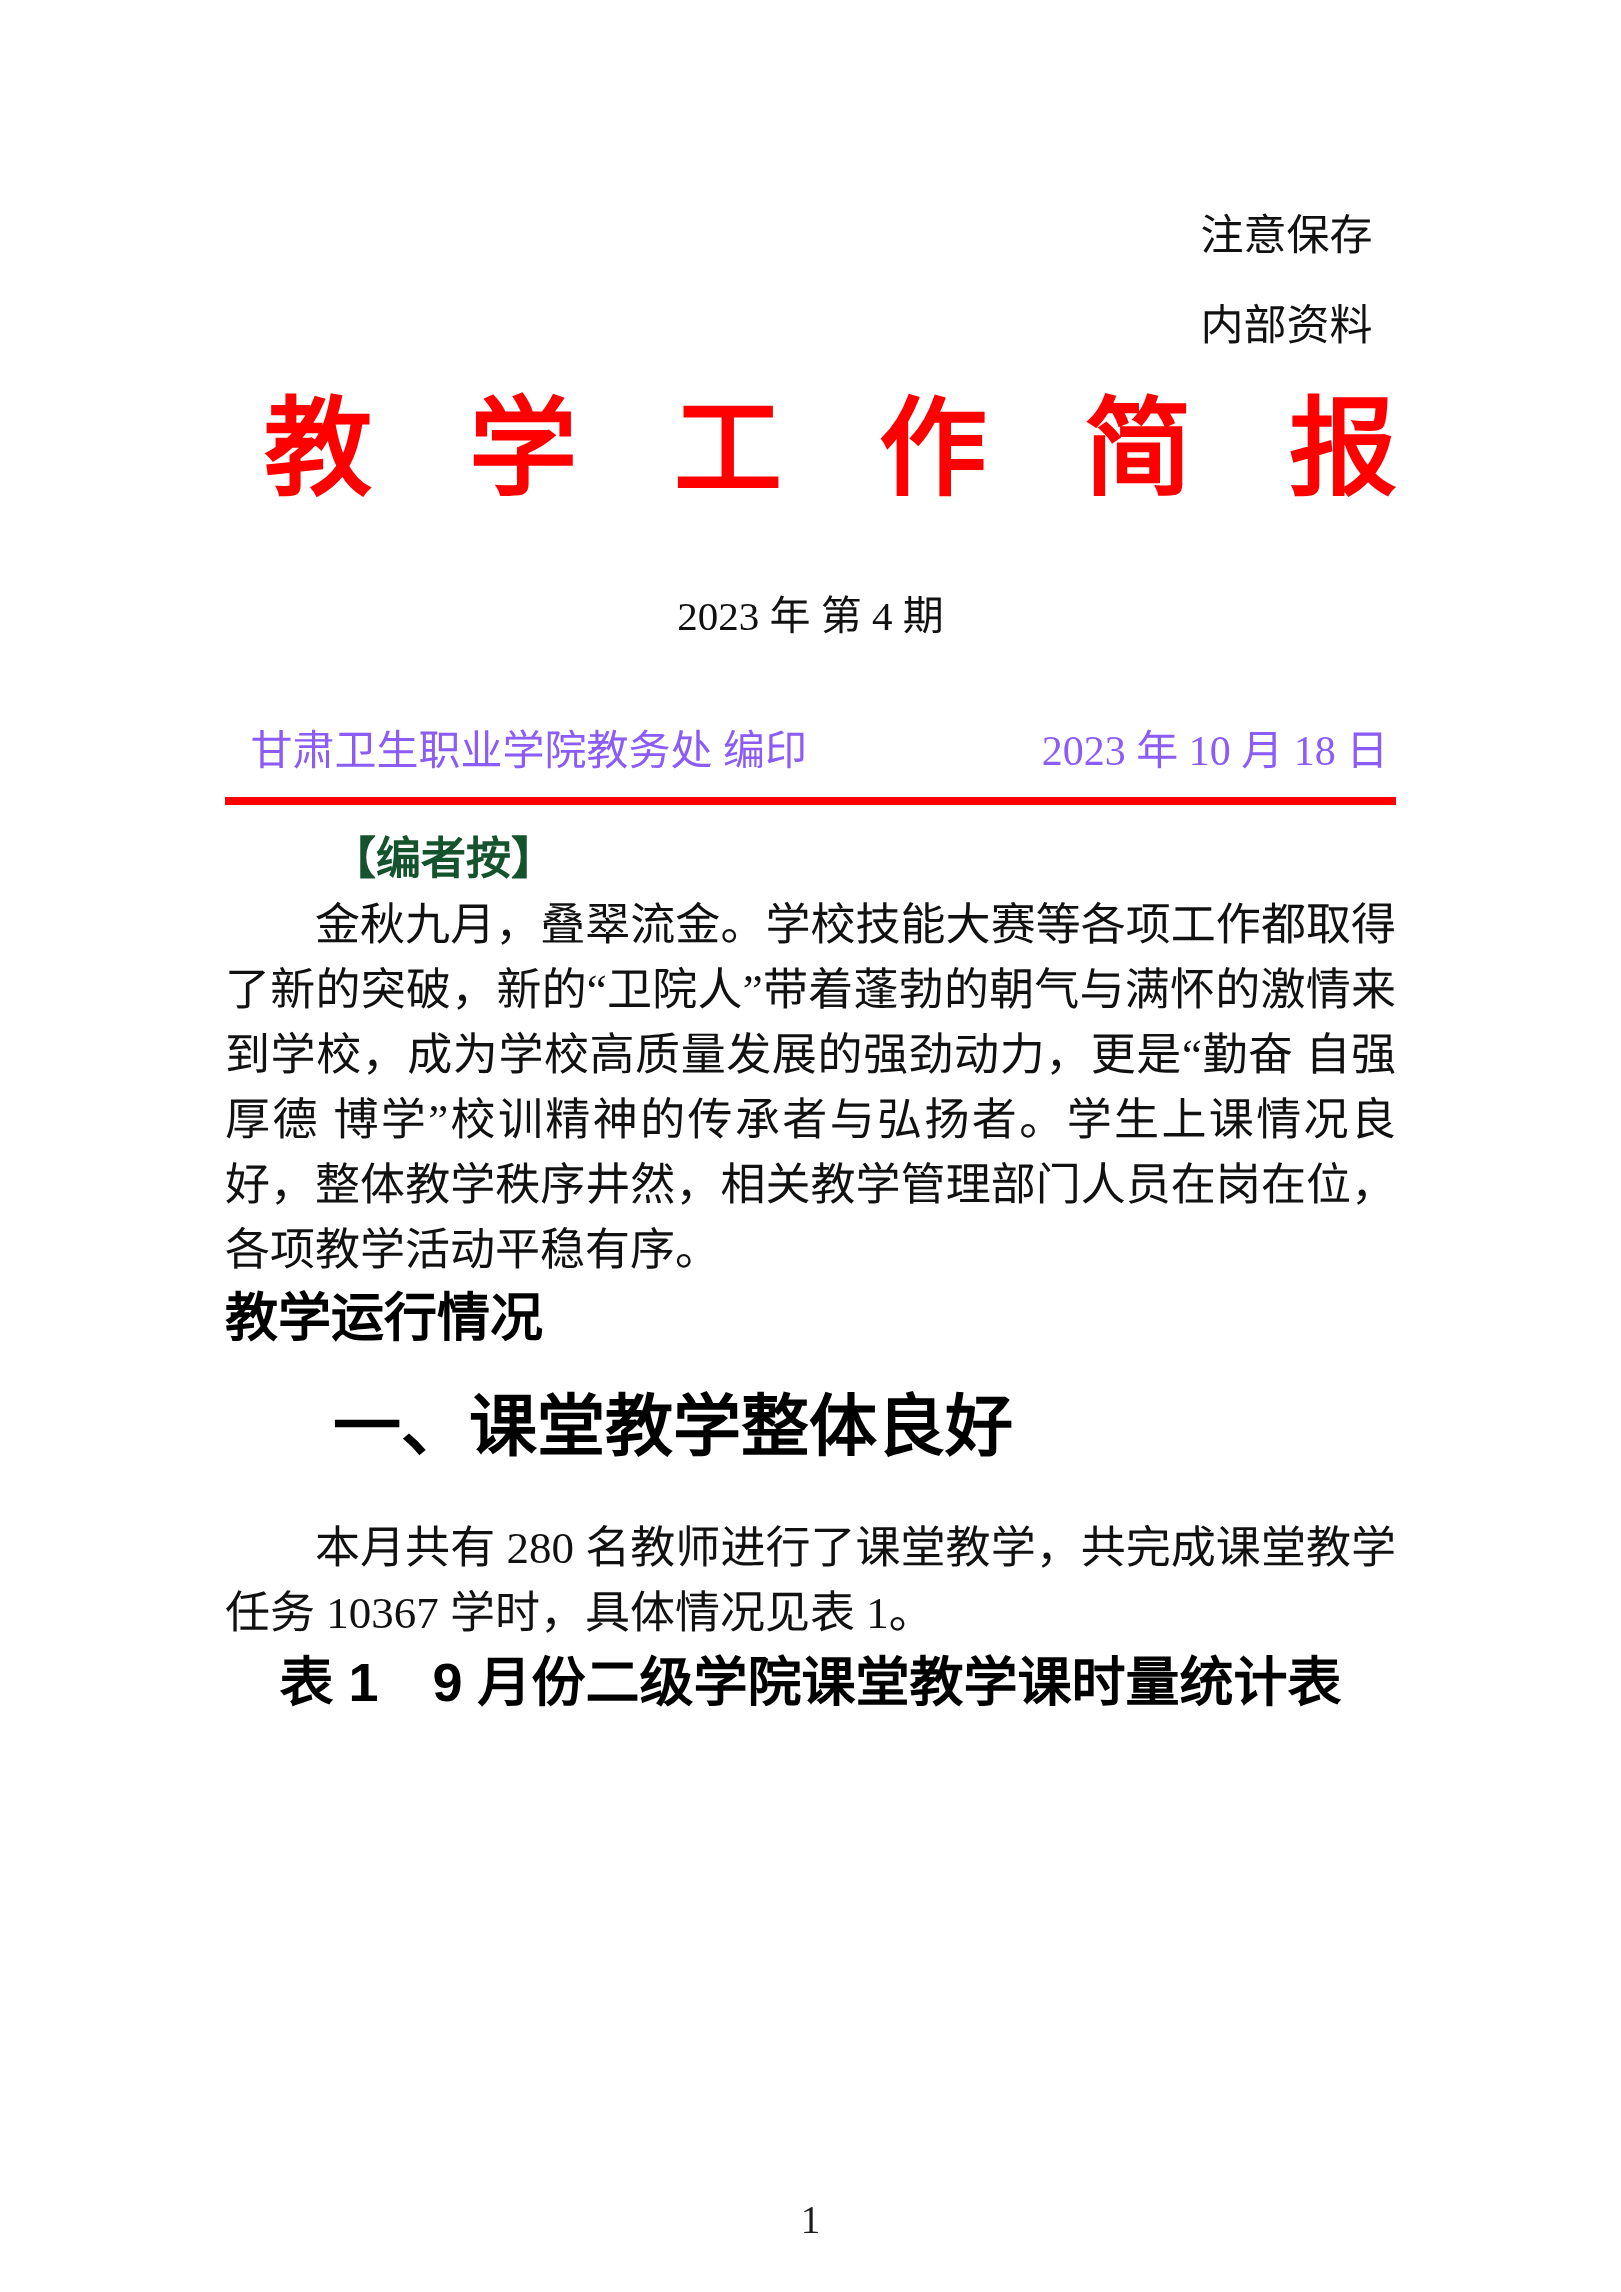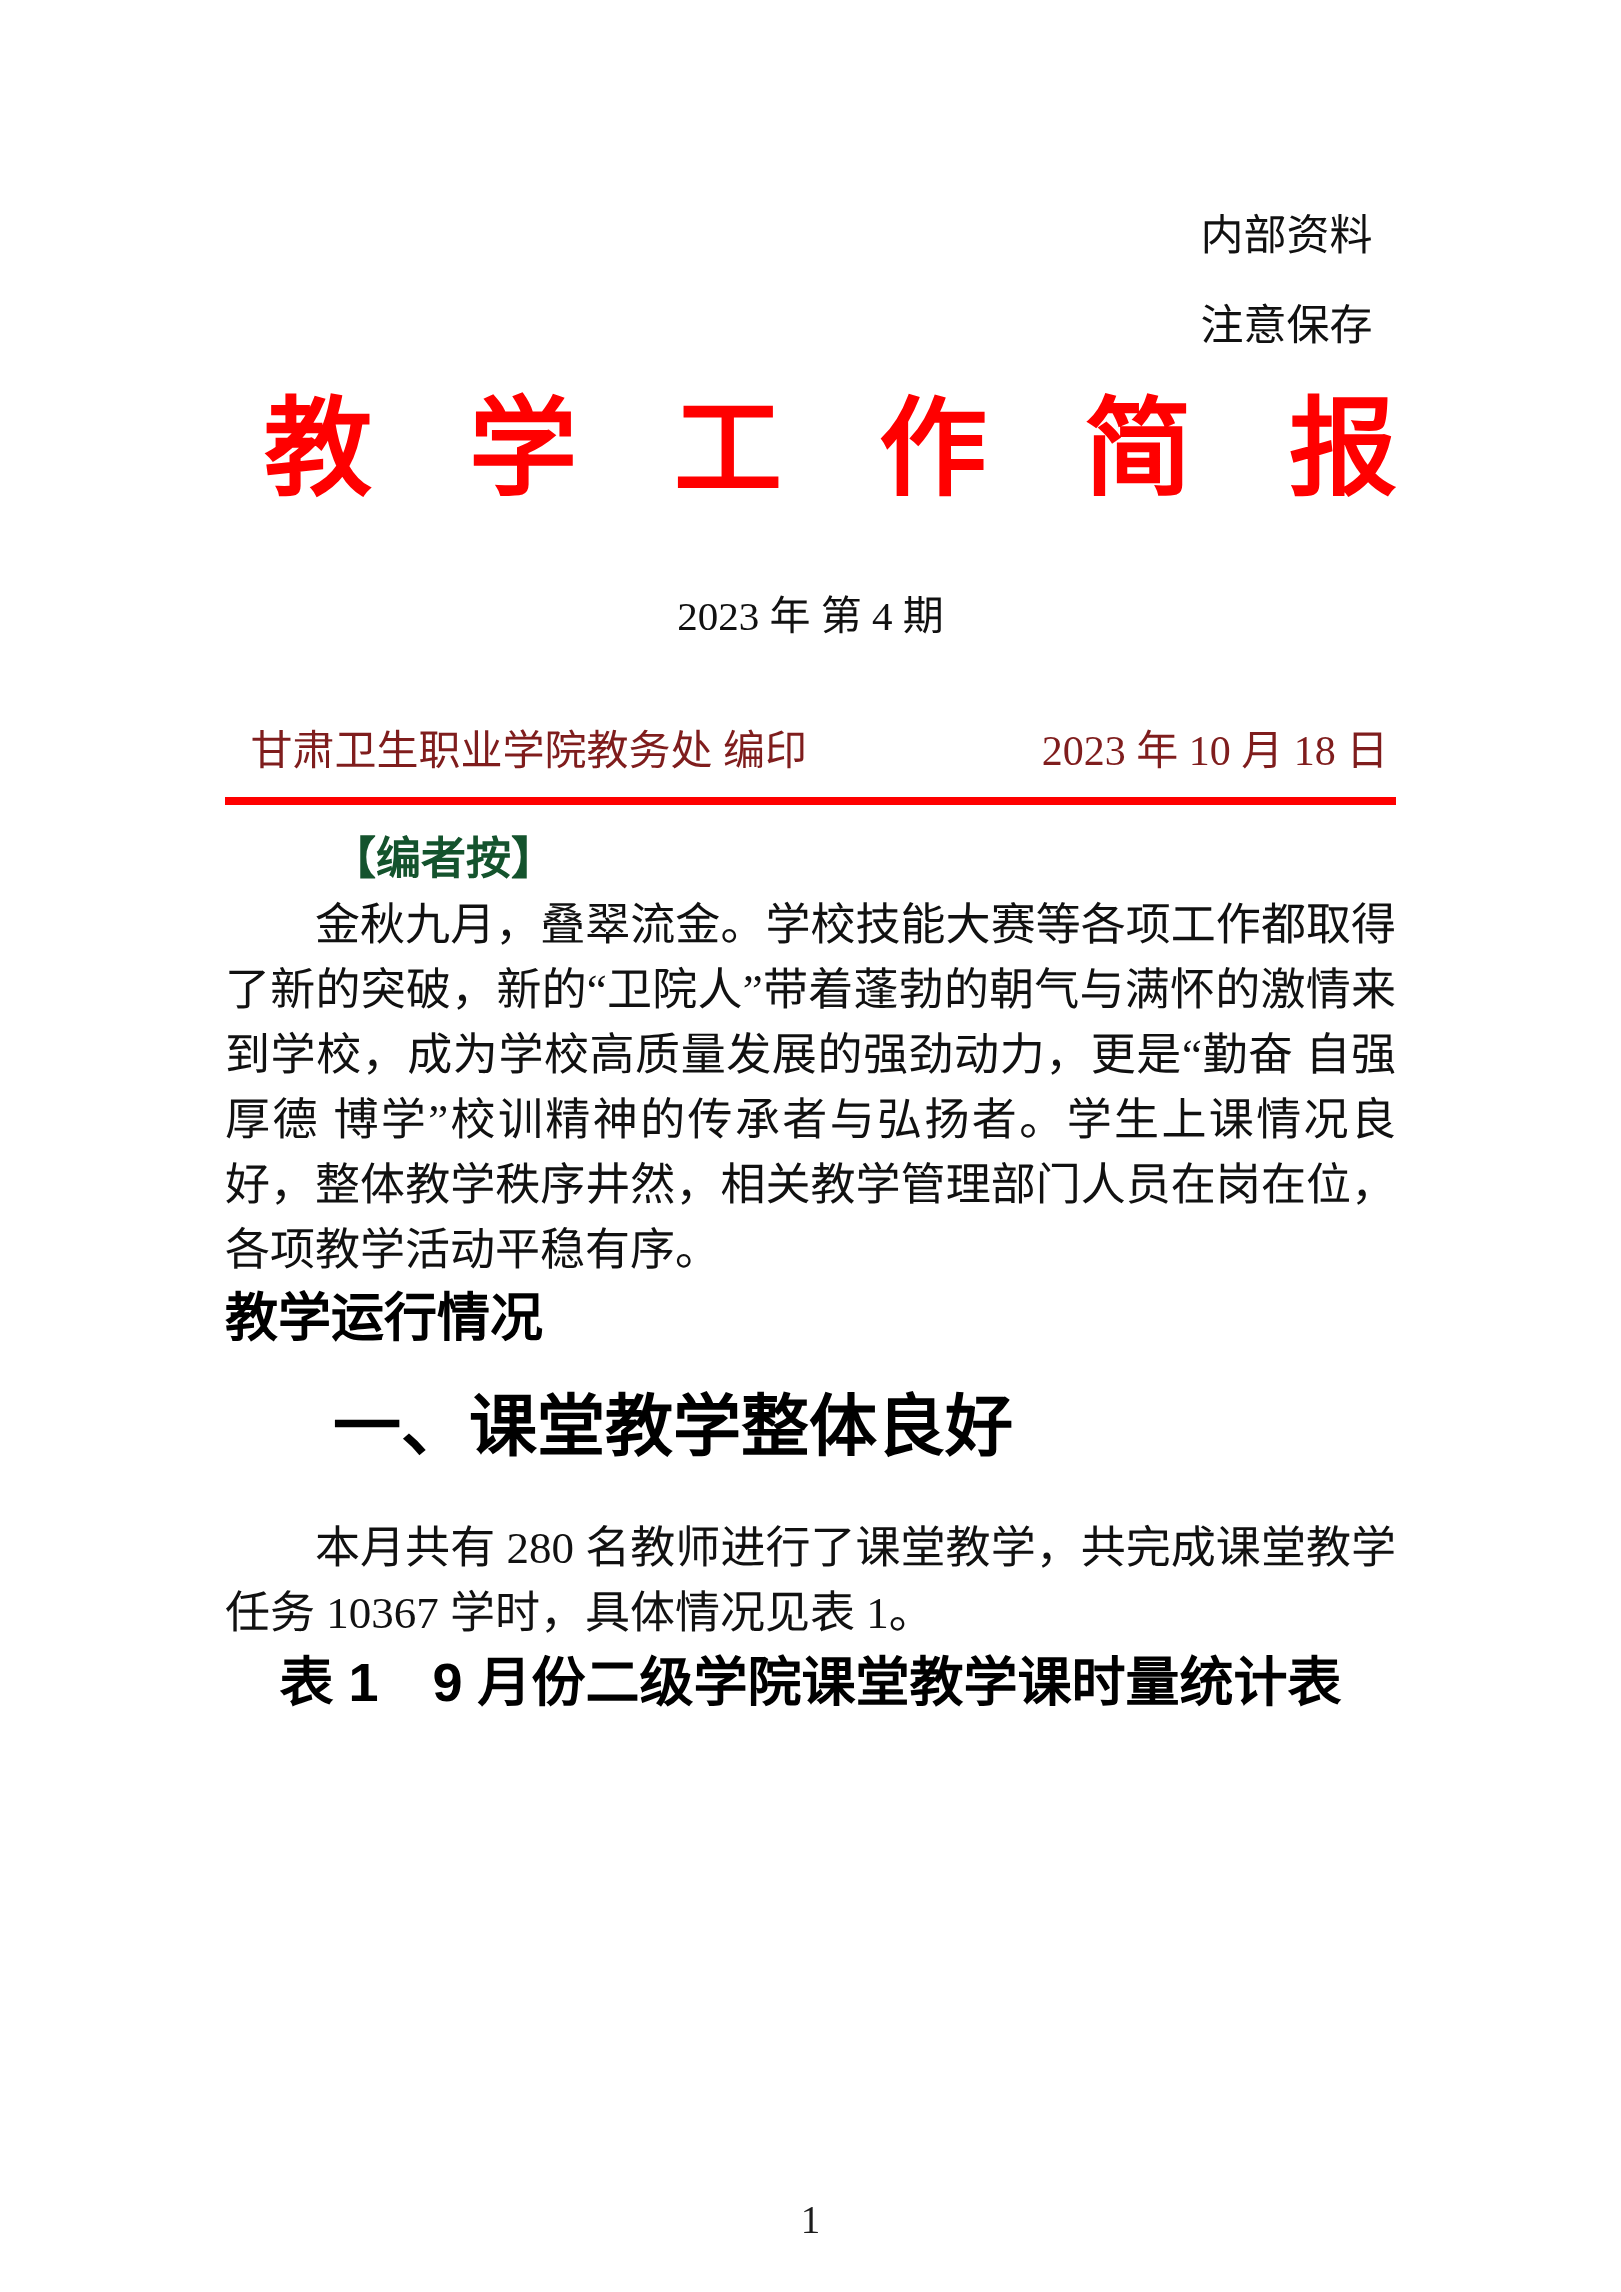--- a/index.html
+++ b/index.html
@@ -49,21 +49,21 @@
     color: #111111;
   }
   .pub-line {
     margin-top: 75px;
     display: flex;
     justify-content: space-between;
     align-items: baseline;
     font-size: 42px;
     line-height: 59px;
     padding: 0 7.8px 0 25.5px;
-    color: #7f1d1d;
+    color: #8b5cf6;
   }
   .red-rule {
     margin-top: 16.7px;
     height: 7.8px;
     background: var(--rule-red, #ff0000);
     border: none;
   }
   .editor-label {
     margin-top: 23px;
     padding-left: 106px;
@@ -148,22 +148,22 @@
     color: #1c1c1c;
   }
 </style>
 </head>
 <body>
 
 <div class="page">
   <div class="content">
 
     <div class="doc-note">
+      <div>注意保存</div>
       <div>内部资料</div>
-      <div>注意保存</div>
     </div>
 
     <div class="main-title">教 学 工 作 简 报</div>
 
     <div class="issue-line">2023 年 第 4 期</div>
 
     <div class="pub-line">
       <span>甘肃卫生职业学院教务处 编印</span>
       <span>2023 年 10 月 18 日</span>
     </div>

